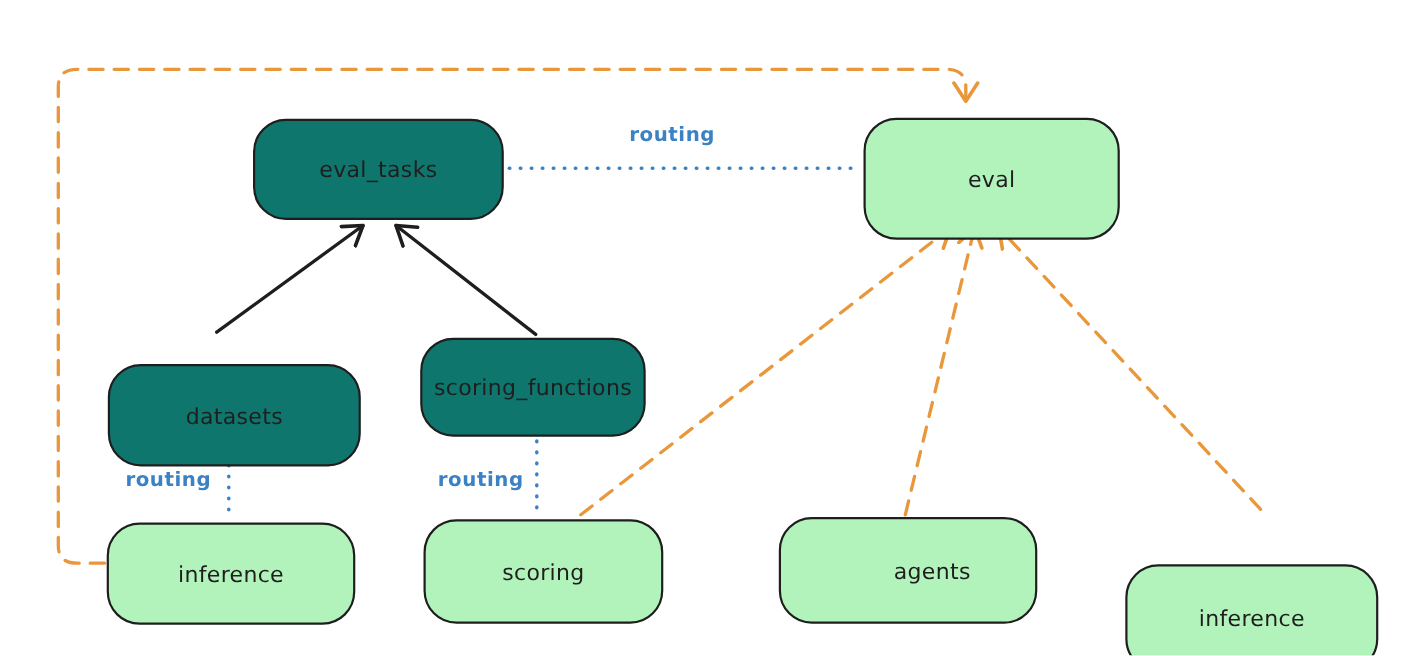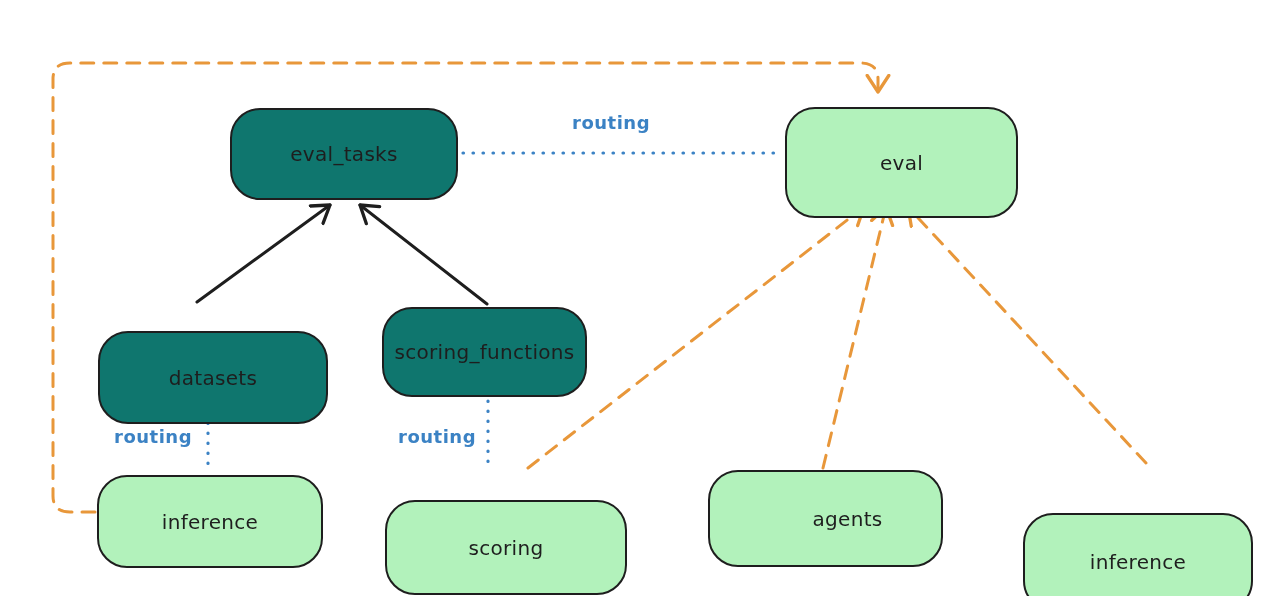--- a/index.html
+++ b/index.html
@@ -33,21 +33,21 @@
     font-weight: 700;
     letter-spacing: 0.5px;
     text-align: left;
   }
   
   #n-eval-tasks       { left: 230px; top: 108px; width: 228px; height: 92px; }
   #n-eval             { left: 785px; top: 107px; width: 233px; height: 111px; }
   #n-datasets         { left:  98px; top: 305px; width: 230px; height: 93px; margin-top: 26px; }
   #n-scoring-functions{ left: 382px; top: 307px; width: 205px; height: 90px; }
   #n-datasetio        { left:  97px; top: 475px; width: 226px; height: 93px; }
-  #n-scoring          { left: 385px; top: 500px; width: 242px; height: 95px; text-align: right; }
+  #n-scoring          { left: 385px; top: 472px; width: 218px; height: 95px; text-align: right; }
   #n-agents           { left: 708px; top: 470px; width: 235px; height: 97px; padding-left: 44px; }
   #n-inference        { left: 1023px; top: 465px; width: 230px; height: 98px; margin-top: 48px; }
   
   #lbl-routing-top  { left: 572px; top: 112px; width: 116px; }
   #lbl-routing-left { left: 114px; top: 426px; width: 88px;  }
   #lbl-routing-mid  { left: 398px; top: 426px; width: 88px;  }
 </style>
 </head>
 <body>
 

